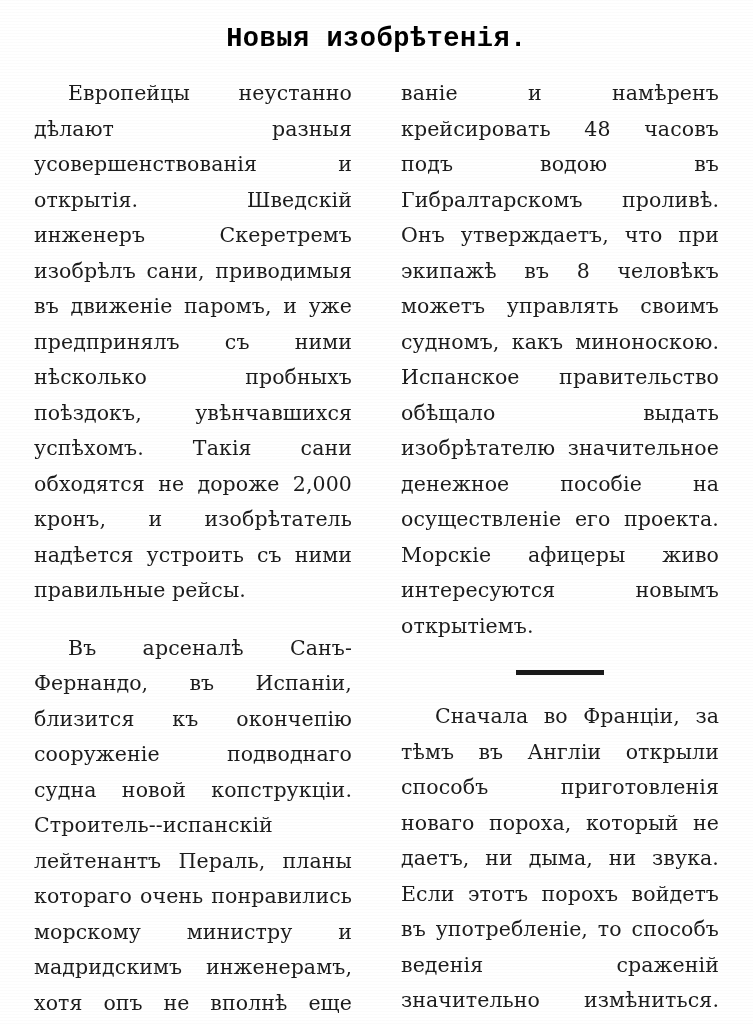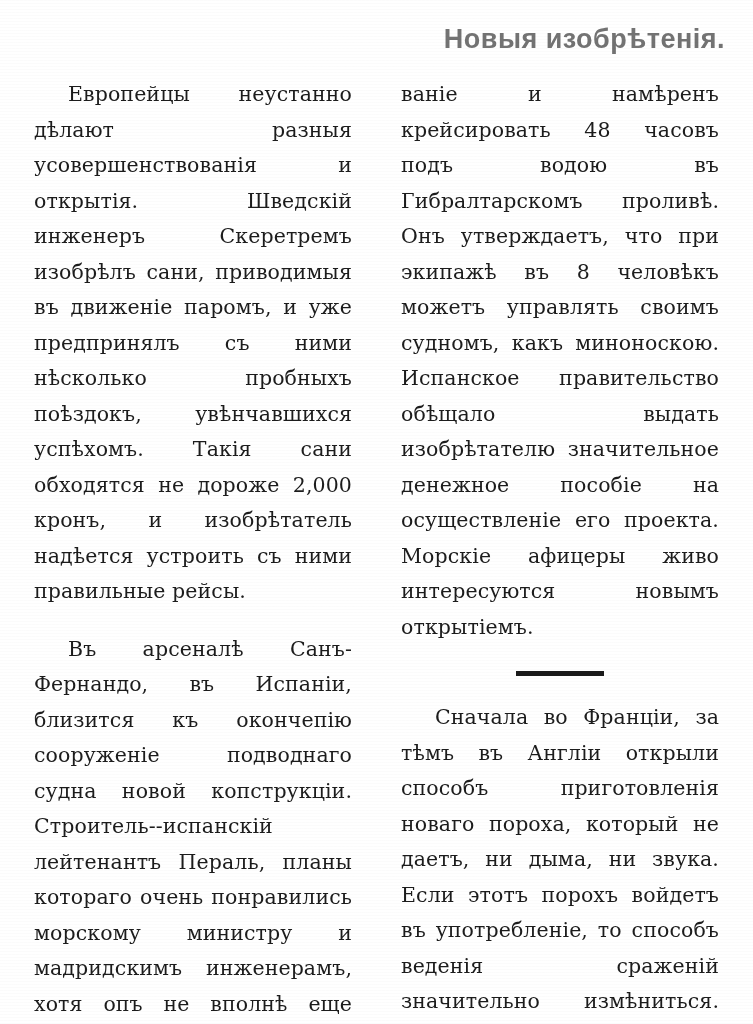--- a/index.html
+++ b/index.html
@@ -16,27 +16,27 @@
     overflow: hidden;
   }
   .page {
     width: 753px;
     height: 1024px;
     box-sizing: border-box;
     padding: 18px 28px 10px 28px;
     position: relative;
   }
   .article-title {
-    text-align: right;
-    font-family: Liberation Sans, sans-serif;
+    text-align: center;
+    font-family: Liberation Mono, monospace;
     font-weight: bold;
     font-size: 27px;
     letter-spacing: 0.5px;
     margin: 6px 0 22px 0;
-    color: #737373;
+    color: #000000;
   }
   .columns {
     display: flex;
     flex-direction: row;
     justify-content: space-between;
     align-items: flex-start;
     height: 920px;
   }
   .column {
     width: 318px;

